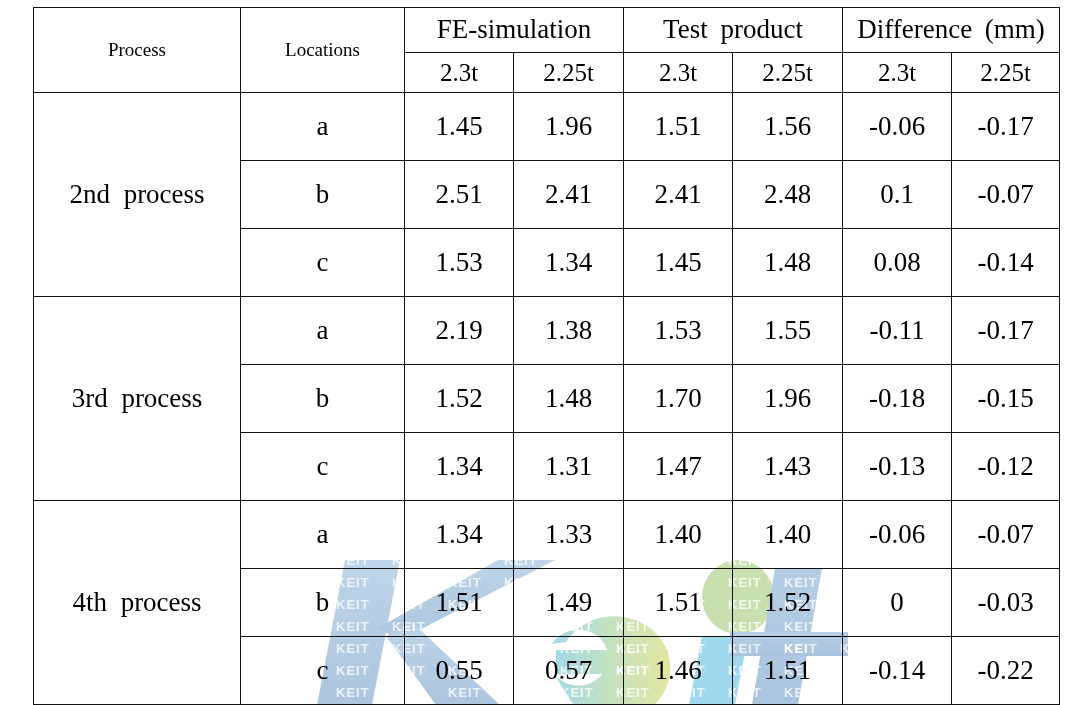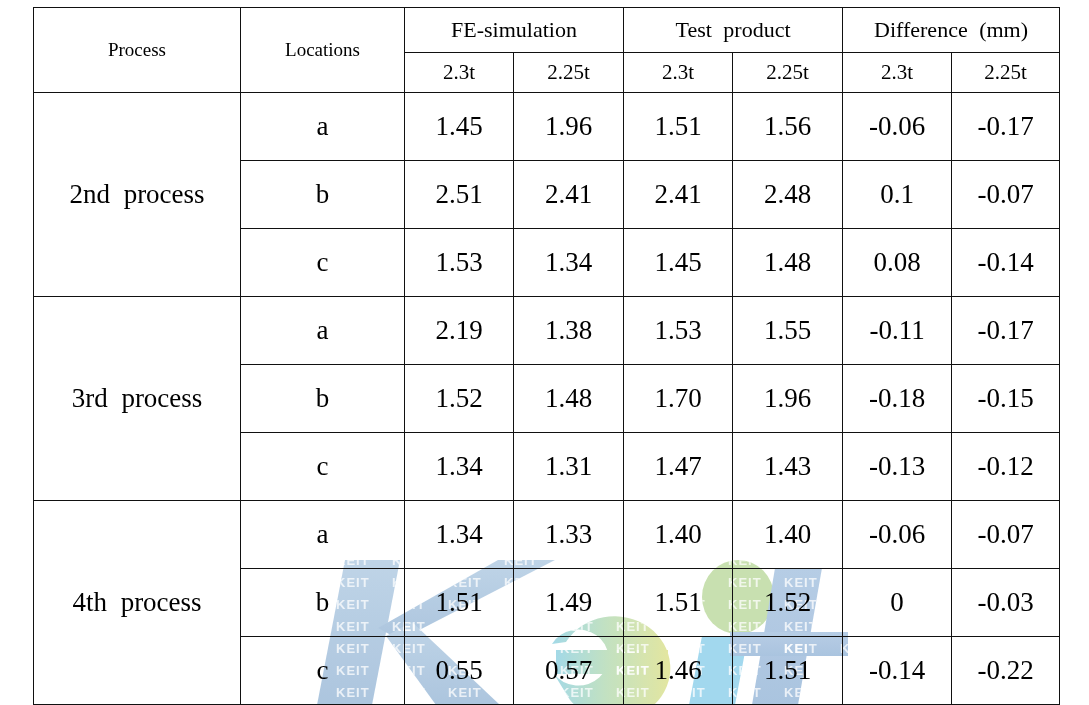--- a/index.html
+++ b/index.html
@@ -63,25 +63,25 @@
 
   
   col.c-process  { width: 207px; }
   col.c-loc      { width: 164px; }
   col.c-n        { width: 109px; }
   col.c-n2       { width: 110px; }
   col.c-n3       { width: 108px; }
 
   .hdr-top {
     height: 44px;
-    font-size: 22px;
+    font-size: 27px;
   }
   .hdr-sub {
     height: 39px;
-    font-size: 21px;
+    font-size: 25px;
   }
   .hdr-tall {
     font-size: 19px;
   }
 
   .body-row td {
     height: 67px;
     font-size: 27px;
   }
 

